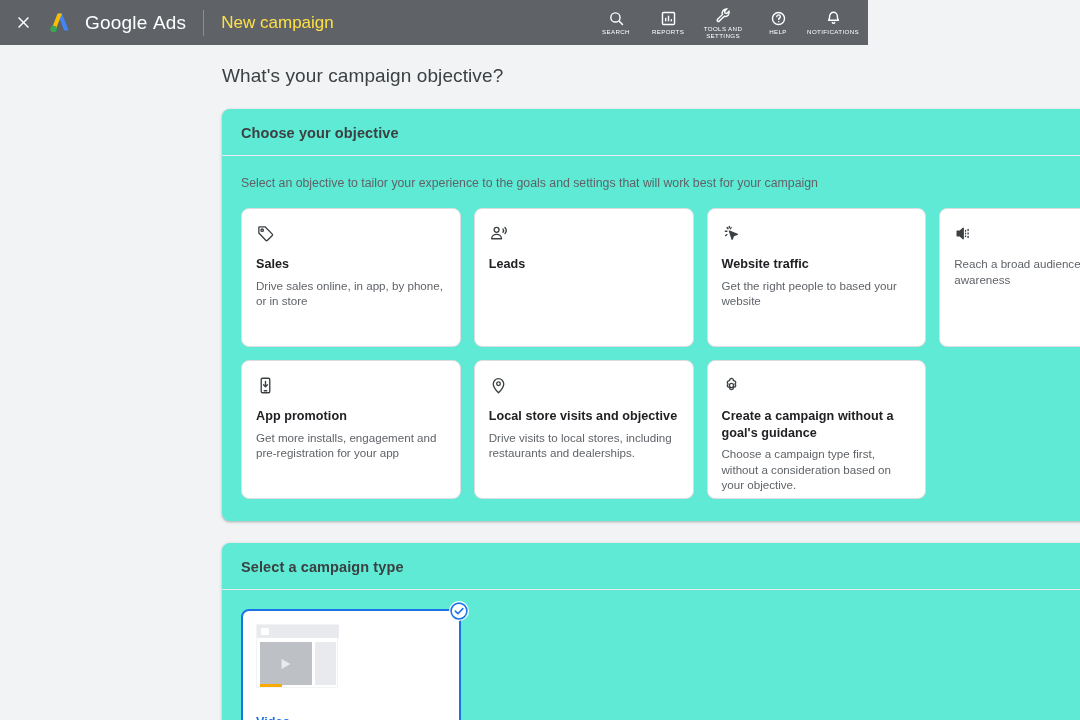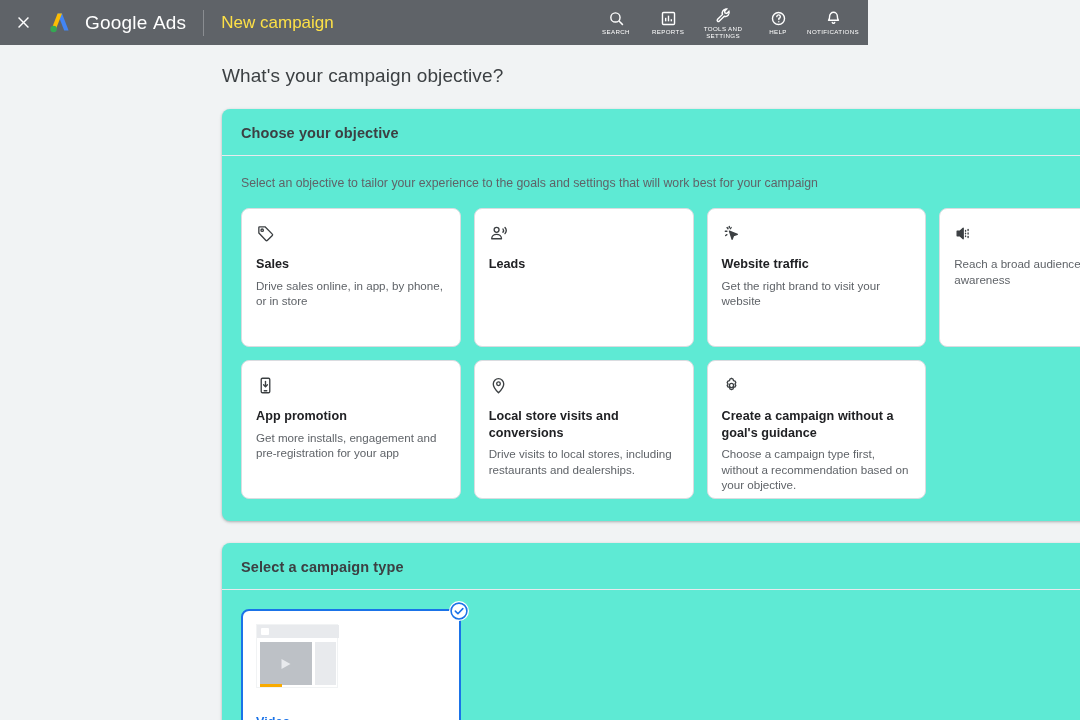--- a/index.html
+++ b/index.html
@@ -281,21 +281,21 @@
             <svg width="19" height="19" viewBox="0 0 24 24" fill="none" stroke="currentColor" stroke-width="1.7" stroke-linecap="round">
               <path d="M9.4 9.0 L19.4 13.0 L14.6 14.6 L12.8 19.4 Z" fill="currentColor" stroke-linejoin="round"></path>
               <line x1="4.2" y1="9.2" x2="6.2" y2="9.2"></line>
               <line x1="6.4" y1="4.4" x2="7.6" y2="6.0"></line>
               <line x1="11.6" y1="4.4" x2="10.6" y2="6.0"></line>
               <line x1="4.6" y1="14.6" x2="6.2" y2="13.4"></line>
               <line x1="9.2" y1="3.2" x2="9.2" y2="4.6"></line>
             </svg>
           </div>
           <div class="card-title">Website traffic</div>
-          <div class="card-desc">Get the right brand to visit your website</div>
+          <div class="card-desc">Get the right people to based your website</div>
         </div>
 
 
         <div class="card">
           <div class="card-icon">
             <svg width="19" height="19" viewBox="0 0 24 24" fill="none" stroke="currentColor" stroke-width="1.7" stroke-linecap="round">
               <path d="M4.0 9.2 H7.4 L11.6 5.4 V18.6 L7.4 14.8 H4.0 Z" fill="currentColor" stroke-linejoin="round"></path>
               <line x1="14.6" y1="8.2" x2="14.6" y2="9.0"></line>
               <line x1="14.6" y1="11.6" x2="14.6" y2="12.4"></line>
               <line x1="14.6" y1="15.0" x2="14.6" y2="15.8"></line>
@@ -320,33 +320,33 @@
           <div class="card-desc">Get more installs, engagement and pre-registration for your app</div>
         </div>
 
         <div class="card">
           <div class="card-icon">
             <svg width="19" height="19" viewBox="0 0 24 24" fill="none" stroke="currentColor" stroke-width="1.7">
               <path d="M12 21.2s6.6-6.6 6.6-11.2a6.6 6.6 0 1 0-13.2 0C5.4 14.6 12 21.2 12 21.2z" stroke-linejoin="round"></path>
               <circle cx="12" cy="9.8" r="2.3"></circle>
             </svg>
           </div>
-          <div class="card-title">Local store visits and conversions</div>
+          <div class="card-title">Local store visits and objective</div>
           <div class="card-desc">Drive visits to local stores, including restaurants and dealerships.</div>
         </div>
 
         <div class="card">
           <div class="card-icon">
             <svg width="19" height="19" viewBox="0 0 24 24" fill="none" stroke="currentColor" stroke-width="1.7" stroke-linejoin="round">
               <path d="M12 2.9l1.9.9.6 2.0 2.0.6.9 1.9-1.0 1.8 1.0 1.8-.9 1.9-2.0.6-.6 2.0-1.9.9-1.9-.9-.6-2.0-2.0-.6-.9-1.9 1.0-1.8-1.0-1.8.9-1.9 2.0-.6.6-2.0z"></path>
               <circle cx="12" cy="12" r="2.6"></circle>
             </svg>
           </div>
           <div class="card-title">Create a campaign without a goal's guidance</div>
-          <div class="card-desc">Choose a campaign type first, without a recommendation based on your objective.</div>
+          <div class="card-desc">Choose a campaign type first, without a consideration based on your objective.</div>
         </div>
 
       </div>
     </div>
   </div>
 
   <div class="panel">
     <div class="panel-header">
       <div class="panel-title">Select a campaign type</div>
     </div>

